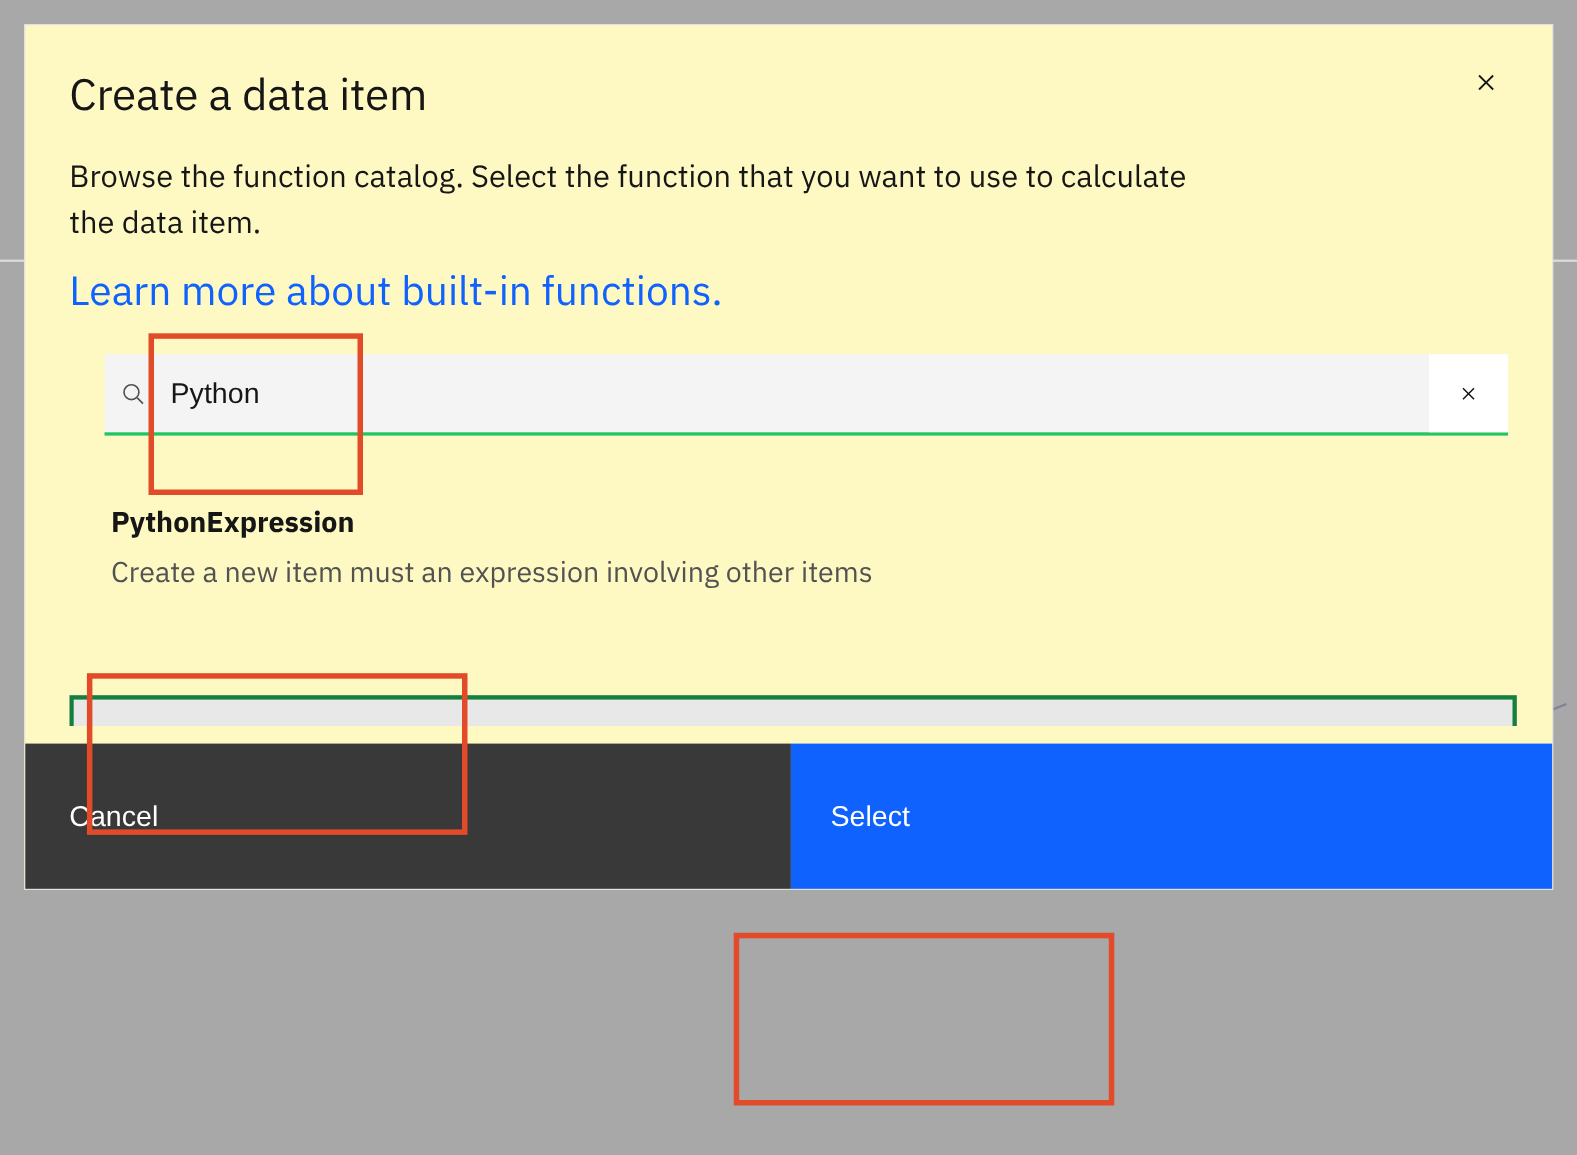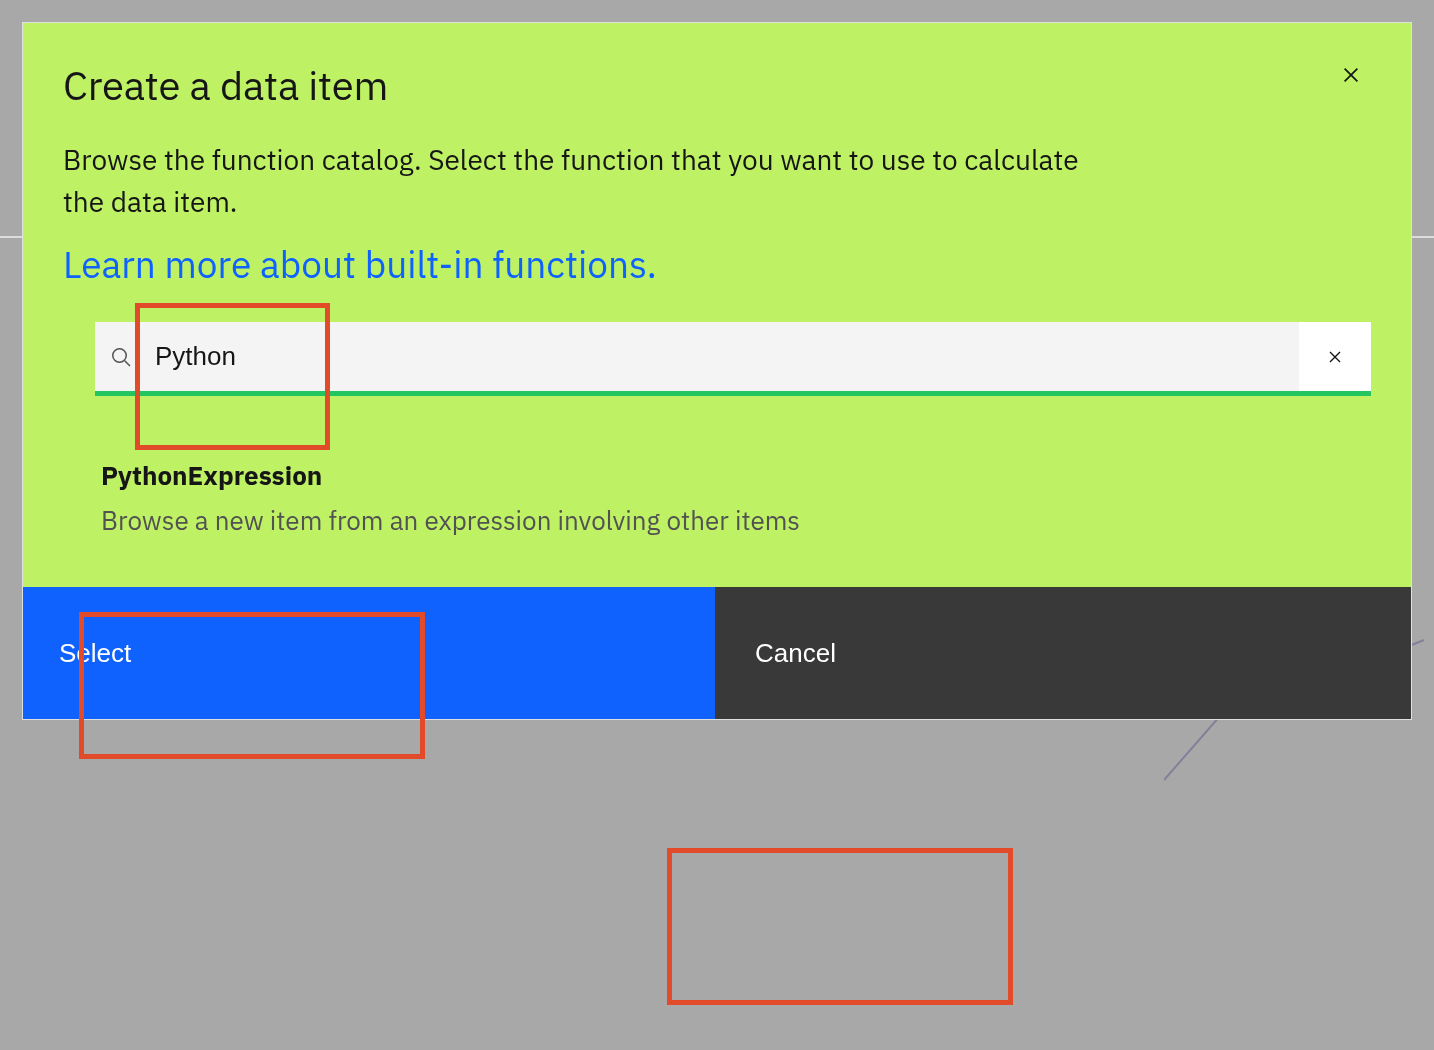--- a/index.html
+++ b/index.html
@@ -27,25 +27,25 @@
     position: absolute;
     background: #fff;
     opacity: 0.6;
   }
 
   .modal {
     position: absolute;
     left: 22px;
     right: 22px;
     top: 22px;
-    background: #bef264;
+    background: #fef9c3;
     border: 1px solid #e0e0e0;
     display: flex;
     flex-direction: column;
-    height: 698px;
+    height: 787px;
   }
 
   .modal-header {
     padding: 36px 40px 0 40px;
     position: relative;
   }
   .modal-title {
     font-size: 40px;
     font-weight: 400;
     color: #161616;
@@ -83,21 +83,21 @@
   .close-btn svg { width: 28px; height: 28px; }
 
   .search-wrap {
     margin: 34px 40px 0 72px;
     position: relative;
   }
   .search-row {
     display: flex;
     align-items: stretch;
     background: #f4f4f4;
-    border-bottom: 5px solid #22c55e;
+    border-bottom: 3px solid #22c55e;
     height: 74px;
   }
   .search-icon-box {
     width: 52px;
     display: flex;
     align-items: center;
     justify-content: center;
     color: #525252;
   }
   .search-icon-box svg { width: 24px; height: 24px; stroke: #525252; }
@@ -222,37 +222,37 @@
           <path d="M24 9.4 22.6 8 16 14.6 9.4 8 8 9.4 14.6 16 8 22.6 9.4 24 16 17.4 22.6 24 24 22.6 17.4 16z" fill="#161616"></path>
         </svg>
       </button>
     </div>
   </div>
 
   <div class="results">
 
     <div class="result-item">
       <div class="result-title">PythonExpression</div>
-      <div class="result-desc">Browse a new item from an expression involving other items</div>
+      <div class="result-desc">Create a new item must an expression involving other items</div>
     </div>
 
     <div style="height:48px"></div>
 
     <div class="result-item selected">
       <div class="result-title">PythonFunction</div>
     </div>
 
   </div>
 
   <div class="modal-footer">
+    <button class="footer-btn cancel">
+      <span>Cancel</span>
+    </button>
     <button class="footer-btn select">
       <span>Select</span>
     </button>
-    <button class="footer-btn cancel">
-      <span>Cancel</span>
-    </button>
   </div>
 
 </div>
 
 <div class="annot" style="left:135px; top:303px; width:195px; height:147px;"></div>
 <div class="annot" style="left:79px;  top:612px; width:346px; height:147px;"></div>
 <div class="annot" style="left:667px; top:848px; width:346px; height:157px;"></div>
 
 </body></html>

